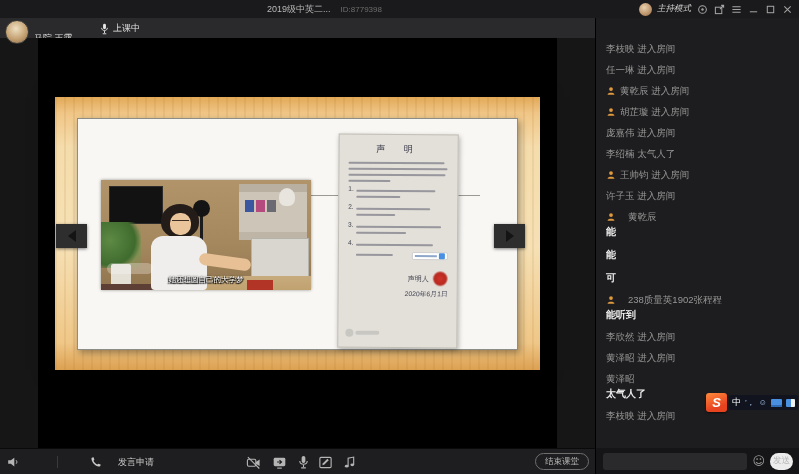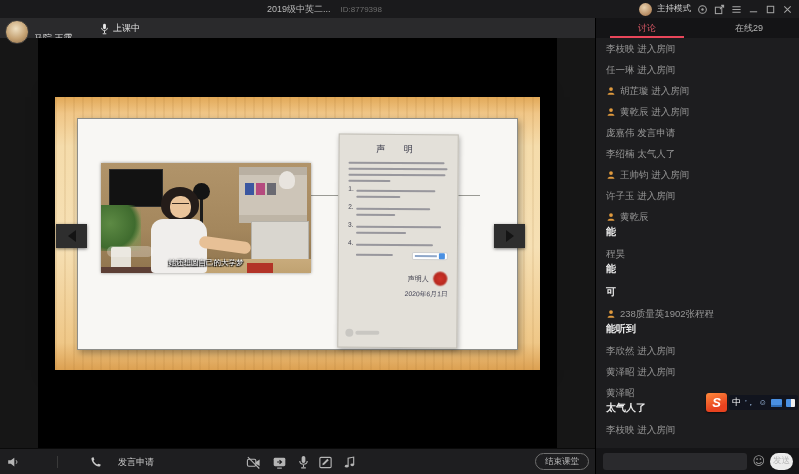--- a/index.html
+++ b/index.html
@@ -7,21 +7,21 @@
   .app{position:relative;width:799px;height:474px;overflow:hidden;
        font-family:"Liberation Sans","DejaVu Sans",sans-serif;
        background:#000;color:#ccc;-webkit-font-smoothing:antialiased;}
 
   
   .titlebar{position:absolute;left:0;top:0;width:799px;height:18px;background:#1a1a1c;
             display:flex;align-items:center;}
   .titlebar .titlegroup{position:absolute;left:0;right:150px;display:flex;justify-content:center;gap:10px;align-items:center;}
   .titlebar .title{font-size:9px;color:#b9b9b9;}
   .titlebar .roomid{font-size:8px;color:#6d6d6d;}
-  .titlebar .right{position:absolute;right:6px;top:0;height:18px;display:flex;align-items:center;gap:5px;}
+  .titlebar .right{position:absolute;right:6px;top:0;height:18px;display:flex;align-items:center;gap:5px;font-style:italic;}
   .mode-avatar{width:13px;height:13px;border-radius:50%;background:radial-gradient(circle at 40% 35%,#e9d2ae,#b3885f 70%,#7d5a3a);}
   .mode-label{font-size:8.5px;color:#cfcfcf;}
   .wicon{display:inline-flex;align-items:center;justify-content:center;width:12px;height:12px;}
   .wicon svg{display:block;}
 
   
   .namebar{position:absolute;left:0;top:18px;width:595px;height:20px;background:#2a2a2c;}
   .presenter-avatar{position:absolute;left:5px;top:2px;width:24px;height:24px;border-radius:50%;
       background:radial-gradient(circle at 45% 35%,#efe0c2,#c5a273 55%,#8a6a47);border:1px solid #3a3a3a;z-index:5;}
   .presenter-name{position:absolute;left:34px;top:14px;font-size:9px;color:#d6d6d6;}
@@ -36,21 +36,21 @@
        repeating-linear-gradient(90deg,rgba(150,100,35,.10) 0 2px,rgba(255,255,255,0) 2px 9px),
        linear-gradient(180deg,#e2a958 0,#f0c687 6%,#f5dcab 18%,#f6e0b4 55%,#efc787 90%,#dca051 100%);
      box-shadow:0 0 20px rgba(0,0,0,.7);}
   .panel{position:absolute;left:22px;top:21px;right:22px;bottom:20px;background:#f8f7f4;
      border:1px solid #8d8d88;box-shadow:2px 3px 7px rgba(0,0,0,.35);}
   .connector{position:absolute;height:1px;background:#9a9a94;}
   .conn-a{left:232px;top:76px;width:29px;}
   .conn-b{left:379px;top:76px;width:23px;}
 
   
-  .photo{position:absolute;left:23px;top:44px;width:210px;height:110px;overflow:hidden;
+  .photo{position:absolute;left:23px;top:61px;width:210px;height:110px;overflow:hidden;
      background:linear-gradient(180deg,#b1946a 0,#a4875d 60%,#8f744e 100%);box-shadow:0 0 3px rgba(0,0,0,.4);}
   .ph-tv{position:absolute;left:8px;top:6px;width:54px;height:38px;background:#121212;border:1px solid #2c2c2c;}
   .ph-plant{position:absolute;left:-4px;top:42px;width:44px;height:46px;
      background:radial-gradient(circle at 30% 40%,#5d8a44,#3f6b2e 60%,rgba(0,0,0,0) 75%),
                 radial-gradient(circle at 70% 55%,#6a9a4e,rgba(0,0,0,0) 65%);}
   .ph-pot{position:absolute;left:10px;top:84px;width:20px;height:24px;background:#e4e0d6;border-radius:2px 2px 4px 4px;}
   .ph-cab{position:absolute;left:0;top:104px;width:56px;height:30px;background:#5d3f35;}
   .ph-shelf{position:absolute;left:138px;top:4px;width:68px;height:56px;background:#cdc5b8;
      box-shadow:inset 0 8px #b9b0a2,inset 0 -8px #beb5a6;}
   .ph-shelf i{position:absolute;display:block;background:#4763a8;width:9px;height:12px;top:16px;}
@@ -112,21 +112,21 @@
 
   
   .sidebar{position:absolute;left:595px;top:18px;width:204px;height:456px;background:#1d1d1f;border-left:1px solid #000;}
   .tabbar{position:absolute;left:0;top:0;width:204px;height:20px;background:#141416;display:flex;}
   .tab{flex:1;display:flex;align-items:center;justify-content:center;font-size:9px;color:#b5b5b5;position:relative;}
   .tab.active{color:#e05a68;}
   .tab.active::after{content:"";position:absolute;left:14px;right:14px;bottom:0;height:2px;background:#e8465a;}
   .chat{position:absolute;left:0;top:20px;width:204px;height:410px;overflow:hidden;padding:5px 10px 0 10px;font-size:9.5px;}
   .msg{margin-bottom:9px;}
   .jrow{display:flex;align-items:center;gap:4px;color:#979797;line-height:12px;}
-  .crow{display:flex;align-items:center;gap:4px;color:#979797;line-height:12px;}
+  .crow{display:flex;align-items:center;gap:12px;color:#979797;line-height:12px;}
   .ctext{color:#ededed;font-weight:bold;font-size:10px;line-height:13px;margin-top:2px;}
   .msg.chatmsg{margin-bottom:10px;}
   .badge{display:inline-flex;width:10px;height:10px;flex:none;}
 
   .inputbar{position:absolute;left:0;bottom:0;width:204px;height:26px;background:#151517;display:flex;align-items:center;padding:0 7px;gap:5px;}
   .chatinput{flex:1;height:17px;border:none;border-radius:3px;background:#2a2a2d;color:#ddd;font-size:9px;padding:0 6px;outline:none;}
   .emoji{font-size:12px;color:#9a9a9a;line-height:12px;font-family:"DejaVu Sans",sans-serif;}
   .sendbtn{height:17px;padding:0 3px;border:none;border-radius:9px;background:#ececec;color:#b4b4b4;font-size:8.5px;display:flex;align-items:center;}
 
   
@@ -346,24 +346,20 @@
           <path d="M5.5 12 V3.5 L11.5 2.2 V10.5" fill="none" stroke="#b5b5b5" stroke-width="1.2"></path>
           <ellipse cx="4" cy="12" rx="2" ry="1.5" fill="#b5b5b5"></ellipse>
           <ellipse cx="10" cy="10.5" rx="2" ry="1.5" fill="#b5b5b5"></ellipse>
         </svg>
     </span>
 
     <span class="endclass">结束课堂</span>
   </div>
 
   <div class="sidebar">
-    <div class="tabbar">
-      <div class="tab active">讨论</div>
-      <div class="tab">在线29</div>
-    </div>
 
     <div class="chat" id="chat-list">
   <div class="msg">
     <div class="jrow">
 
       <span class="jtext">李枝映 进入房间</span>
     </div>
   </div>
 
   <div class="msg">
@@ -374,40 +370,40 @@
   </div>
 
   <div class="msg">
     <div class="jrow">
       <span class="badge">
         <svg width="10" height="10" viewBox="0 0 16 16">
                 <circle cx="8" cy="4.8" r="3" fill="#e09a3e"></circle>
                 <path d="M2.5 14 C2.5 9.8 13.5 9.8 13.5 14 Z" fill="#e09a3e"></path>
               </svg>
       </span>
-      <span class="jtext">胡芷璇 进入房间</span>
+      <span class="jtext">黄乾辰 进入房间</span>
     </div>
   </div>
 
   <div class="msg">
     <div class="jrow">
       <span class="badge">
         <svg width="10" height="10" viewBox="0 0 16 16">
                 <circle cx="8" cy="4.8" r="3" fill="#e09a3e"></circle>
                 <path d="M2.5 14 C2.5 9.8 13.5 9.8 13.5 14 Z" fill="#e09a3e"></path>
               </svg>
       </span>
-      <span class="jtext">黄乾辰 进入房间</span>
-    </div>
-  </div>
-
-  <div class="msg">
-    <div class="jrow">
-
-      <span class="jtext">庞嘉伟 发言申请</span>
+      <span class="jtext">胡芷璇 进入房间</span>
+    </div>
+  </div>
+
+  <div class="msg">
+    <div class="jrow">
+
+      <span class="jtext">庞嘉伟 进入房间</span>
     </div>
   </div>
 
   <div class="msg">
     <div class="jrow">
 
       <span class="jtext">李绍楠 太气人了</span>
     </div>
   </div>
 
@@ -437,24 +433,20 @@
                 <circle cx="8" cy="4.8" r="3" fill="#e09a3e"></circle>
                 <path d="M2.5 14 C2.5 9.8 13.5 9.8 13.5 14 Z" fill="#e09a3e"></path>
               </svg>
       </span>
       <span class="cname">黄乾辰</span>
     </div>
     <div class="ctext">能</div>
   </div>
 
   <div class="msg chatmsg">
-    <div class="crow">
-
-      <span class="cname">程昊</span>
-    </div>
     <div class="ctext">能</div>
   </div>
 
   <div class="msg chatmsg">
     <div class="ctext">可</div>
   </div>
 
   <div class="msg chatmsg">
     <div class="crow">
       <span class="badge">

